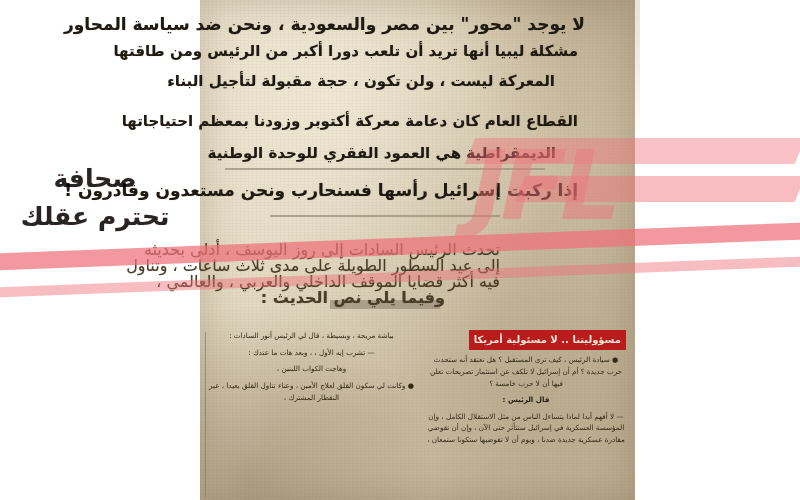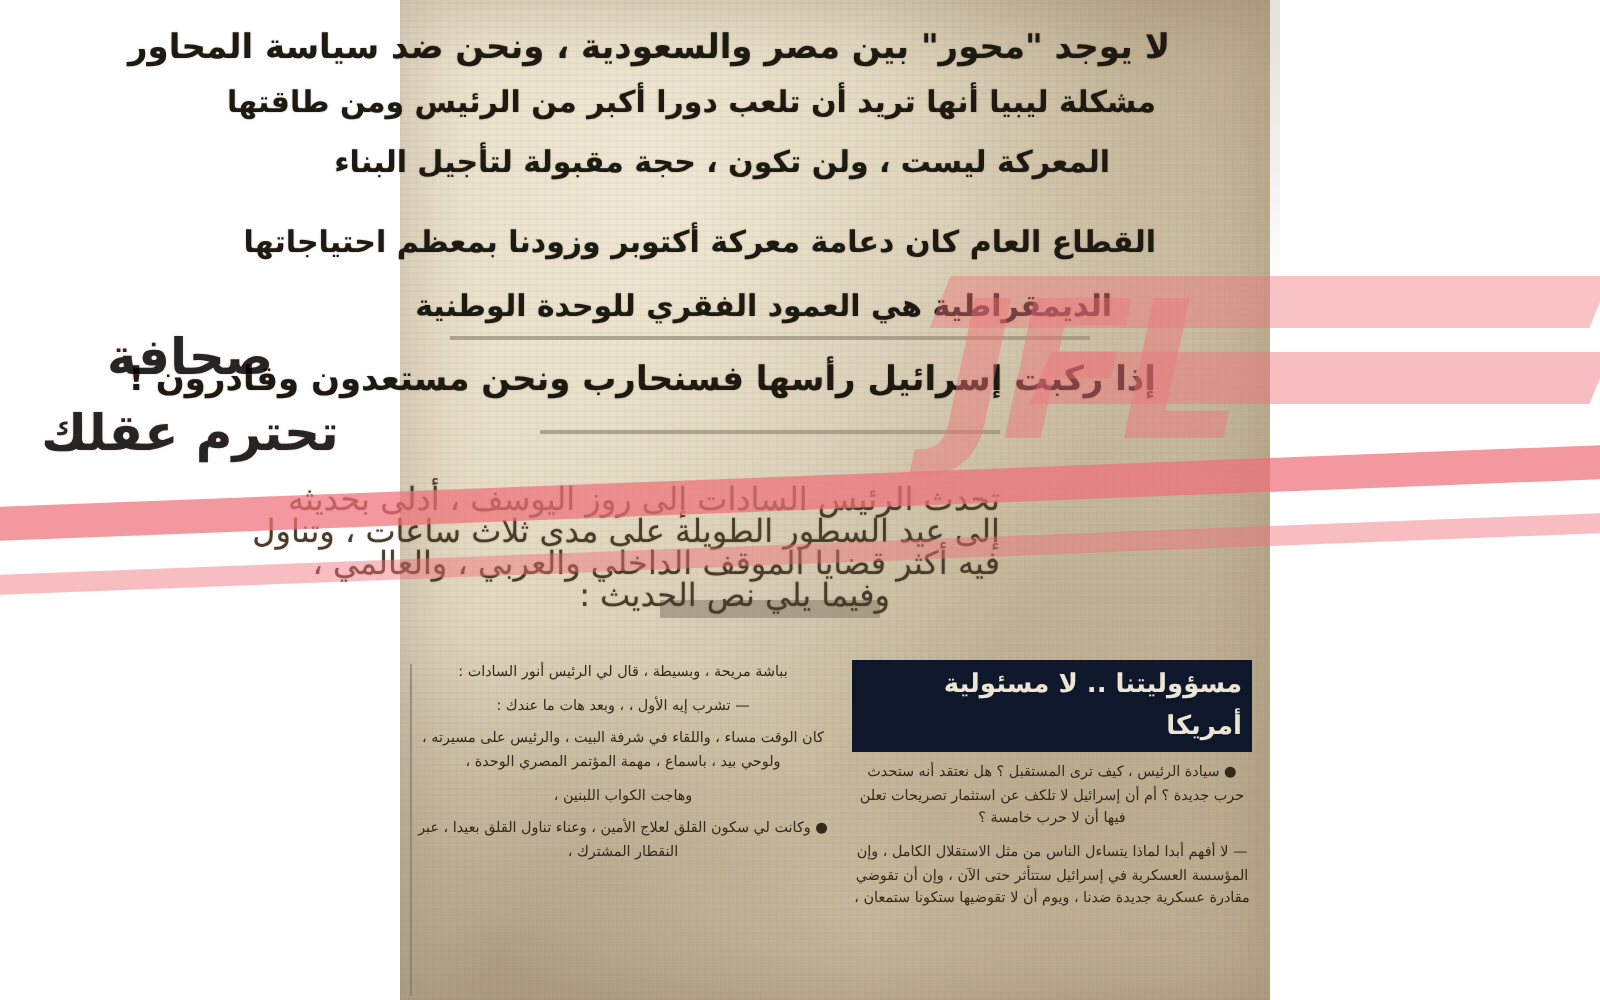--- a/index.html
+++ b/index.html
@@ -133,24 +133,24 @@
   .col{
     position:absolute;top:0;
     direction:rtl;text-align:right;
     font-size:7.2px;
     line-height:1.62;
     color:#33291a;
   }
   #col-right{right:4px;width:200px;}
   #col-left{left:4px;width:205px;}
   .col .sub-head{
-    background:#0f172a;
+    background:#b91c1c;
     color:#ece5d6;
     font-weight:bold;
-    font-size:13px;
+    font-size:10px;
     padding:2px 5px;
     display:inline-block;
     margin-bottom:4px;
   }
   .col p{margin:0 0 5px 0;text-align:center;}
   .col .q{font-weight:bold;color:#241c10;}
 
   
   #col-divider{
     position:absolute;left:205px;top:332px;width:1px;height:166px;
@@ -173,35 +173,35 @@
   <div class="line headline" style="right:244px;top:144px;">الديمقراطية هي العمود الفقري للوحدة الوطنية</div>
   <div class="line headline big" style="right:222px;top:180px;">إذا ركبت إسرائيل رأسها فسنحارب ونحن مستعدون وقادرون !</div>
 
   <div class="rule" style="right:255px;top:168px;width:320px;height:2px;"></div>
   <div class="rule" style="right:300px;top:215px;width:230px;height:2px;"></div>
   <div class="rule" style="right:360px;top:300px;width:110px;height:9px;"></div>
 
   <div class="line subtext" style="right:300px;top:238px;">تحدث الرئيس السادات إلى روز اليوسف ، أدلى بحديثه</div>
   <div class="line subtext" style="right:300px;top:254px;text-align:center;">إلى عيد السطور الطويلة على مدى ثلاث ساعات ، وتناول</div>
   <div class="line subtext" style="right:300px;top:270px;">فيه أكثر قضايا الموقف الداخلي والعربي ، والعالمي ،</div>
-  <div class="line subtext" style="right:355px;top:286px;">وفيما يلي نص الحديث :</div>
+  <div class="line subtext" style="right:355px;top:286px;font-weight:bold;">وفيما يلي نص الحديث :</div>
 
   <div id="col-divider"></div>
   <div id="cols">
 
     <div class="col" id="col-right">
       <span class="sub-head">مسؤوليتنا .. لا مسئولية أمريكا</span>
       <p>● سيادة الرئيس ، كيف ترى المستقبل ؟ هل نعتقد أنه ستحدث حرب جديدة ؟ أم أن إسرائيل لا تلكف عن استثمار تصريحات تعلن فيها أن لا حرب خامسة ؟</p>
+      <p class="q">قال الرئيس :</p>
       <p>— لا أفهم أبدا لماذا يتساءل الناس من مثل الاستقلال الكامل ، وإن المؤسسة العسكرية في إسرائيل ستتأثر حتى الآن ، وإن أن تقوضي مقادرة عسكرية جديدة ضدنا ، ويوم أن لا تقوضيها ستكونا ستمعان ،</p>
     </div>
 
     <div class="col" id="col-left">
       <p>بباشة مريحة ، وبسيطة ، قال لي الرئيس أنور السادات :</p>
       <p>— تشرب إيه الأول ، ، وبعد هات ما عندك :</p>
-      <p>كان الوقت مساء ، واللقاء في شرفة البيت ، والرئيس على مسيرته ، ولوحي بيد ، باسماع ، مهمة المؤتمر المصري الوحدة ،</p>
       <p>وهاجت الكواب اللبنين ،</p>
       <p>● وكانت لي سكون القلق لعلاج الأمين ، وعناء تناول القلق بعيدا ، عبر النقطار المشترك ،</p>
     </div>
   </div>
 
   <div id="watermark">
     <div class="wm-swoosh" id="wm-s1"></div>
     <div class="wm-swoosh" id="wm-s2"></div>
     <div class="wm-swoosh" id="wm-s3"></div>
     <div class="wm-swoosh" id="wm-s4"></div>

